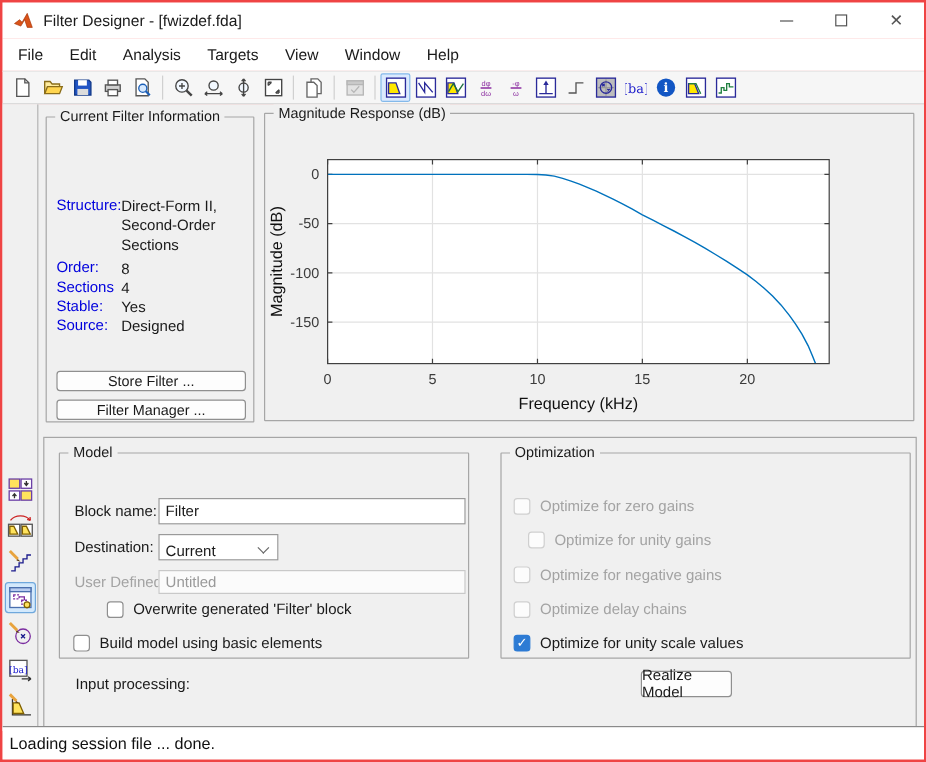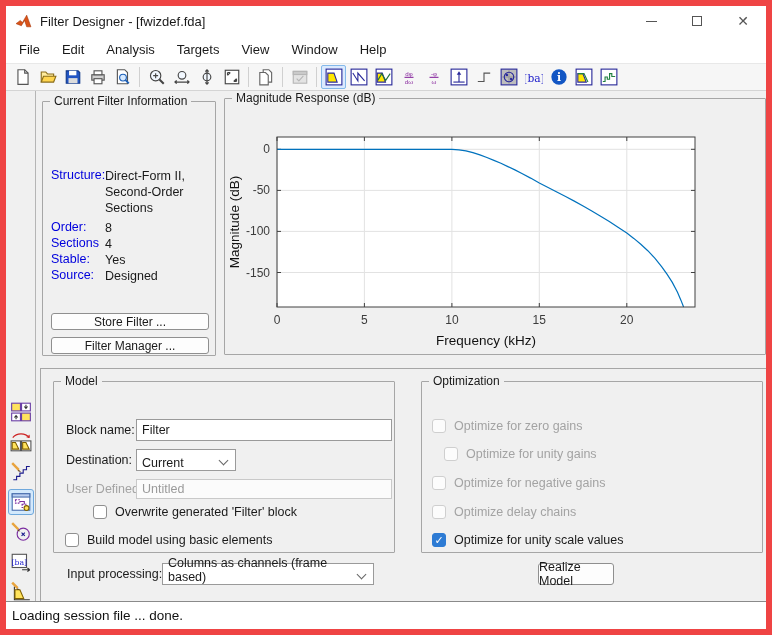--- a/index.html
+++ b/index.html
@@ -1,19 +1,19 @@
 <!DOCTYPE html>
 <html><head>
 <meta charset="utf-8">
 <style>
   * { margin:0; padding:0; box-sizing:border-box; }
   html,body { background:#ccc; }
   body { font-family:"Liberation Sans", sans-serif; }
   .window { position:relative; width:772px; height:635px; background:#fca5a5;
-            border:6px solid #ef4444; overflow:hidden; }
+            border:2px solid #ef4444; overflow:hidden; }
 
   
   .titlebar { height:30px; background:#fff; display:flex; align-items:center; position:relative; }
   .app-icon { width:17px; height:17px; margin:0 8px 0 9px; }
   .title-text { font-size:13px; color:#1a1a1a; }
   .win-controls { position:absolute; right:0; top:0; height:30px; display:flex; }
   .win-btn { width:46px; height:30px; display:flex; align-items:center; justify-content:center; color:#555; }
   .glyph-min { width:11px; border-top:1px solid #555; }
   .glyph-max { width:10px; height:10px; border:1px solid #555; }
   .glyph-close { font-size:14px; line-height:1; color:#555; }
@@ -444,24 +444,20 @@
           <span class="cb"></span>
           <span class="cb-label">Optimize delay chains</span>
         </div>
         <div class="cb-row" style="left:10px; top:150px;">
           <span class="cb on"></span>
           <span class="cb-label">Optimize for unity scale values</span>
         </div>
       </div>
 
       <span class="form-label" style="left:26px; top:198px;">Input processing:</span>
-      <div class="dropdown" style="left:121px; top:194px; width:212px; height:22px;">
-        <span>Columns as channels (frame based)</span>
-        <span class="chev"></span>
-      </div>
 
       <div class="btn" style="left:497px; top:194px; width:76px; height:22px; font-size:12.5px;">Realize Model</div>
     </div>
   </div>
 
   <div class="statusbar">
     <span class="status-text">Loading session file ... done.</span>
   </div>
 </div>
 

